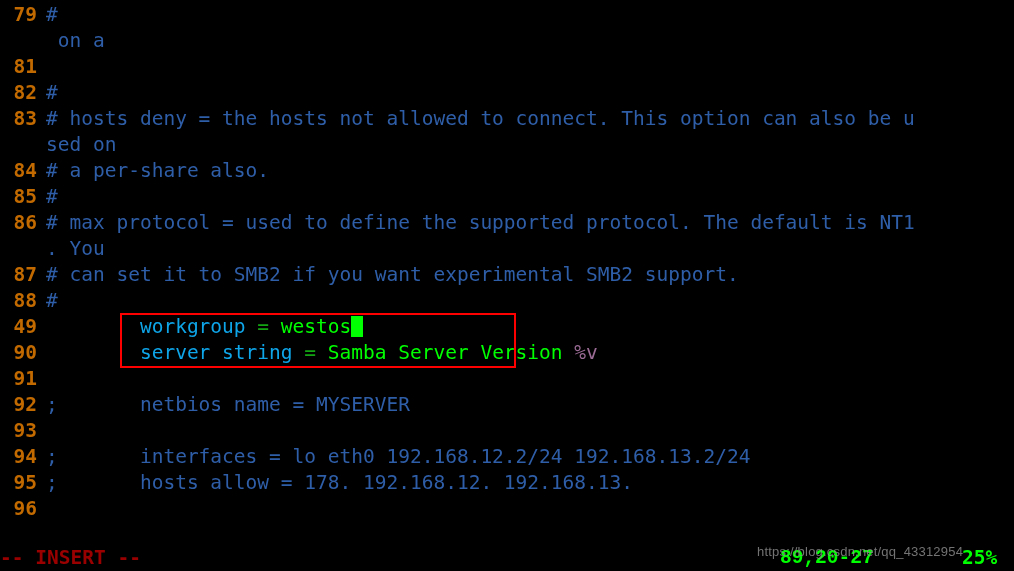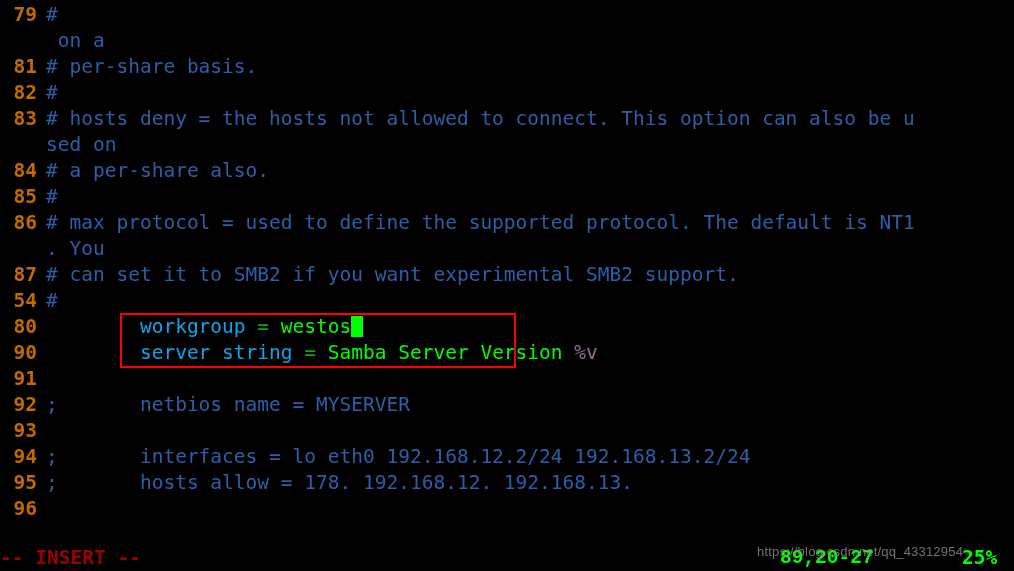--- a/index.html
+++ b/index.html
@@ -132,31 +132,31 @@
   }
 </style>
 </head>
 <body>
 
 <div id="terminal">
 
   <div class="code-area" id="code-area">
       <div class="row"><span class="lineno">79</span><span class="content"><span class="c-comment">#</span></span></div>
       <div class="row"><span class="lineno blank"></span><span class="content"><span class="c-comment"> on a</span></span></div>
-      <div class="row"><span class="lineno">81</span><span class="content"><span class="c-comment"># per-share basis.</span></span></div>
+      <div class="row"><span class="lineno">81</span></div>
       <div class="row"><span class="lineno">82</span><span class="content"><span class="c-comment">#</span></span></div>
       <div class="row"><span class="lineno">83</span><span class="content"><span class="c-comment"># hosts deny = the hosts not allowed to connect. This option can also be u</span></span></div>
       <div class="row"><span class="lineno blank"></span><span class="content"><span class="c-comment">sed on</span></span></div>
       <div class="row"><span class="lineno">84</span><span class="content"><span class="c-comment"># a per-share also.</span></span></div>
       <div class="row"><span class="lineno">85</span><span class="content"><span class="c-comment">#</span></span></div>
       <div class="row"><span class="lineno">86</span><span class="content"><span class="c-comment"># max protocol = used to define the supported protocol. The default is NT1</span></span></div>
       <div class="row"><span class="lineno blank"></span><span class="content"><span class="c-comment">. You</span></span></div>
       <div class="row"><span class="lineno">87</span><span class="content"><span class="c-comment"># can set it to SMB2 if you want experimental SMB2 support.</span></span></div>
-      <div class="row"><span class="lineno">54</span><span class="content"><span class="c-comment">#</span></span></div>
-      <div class="row"><span class="lineno">80</span><span class="content"><span class="c-key">        workgroup </span><span class="c-eq">= </span><span class="c-val">westos</span><span class="cursor"></span></span></div>
+      <div class="row"><span class="lineno">88</span><span class="content"><span class="c-comment">#</span></span></div>
+      <div class="row"><span class="lineno">49</span><span class="content"><span class="c-key">        workgroup </span><span class="c-eq">= </span><span class="c-val">westos</span><span class="cursor"></span></span></div>
       <div class="row"><span class="lineno">90</span><span class="content"><span class="c-key">        server string </span><span class="c-eq">= </span><span class="c-val">Samba Server Version </span><span class="c-var">%v</span></span></div>
       <div class="row"><span class="lineno">91</span><span class="content"><span class="c-comment"></span></span></div>
       <div class="row"><span class="lineno">92</span><span class="content"><span class="c-comment">;       netbios name = MYSERVER</span></span></div>
       <div class="row"><span class="lineno">93</span><span class="content"><span class="c-comment"></span></span></div>
       <div class="row"><span class="lineno">94</span><span class="content"><span class="c-comment">;       interfaces = lo eth0 192.168.12.2/24 192.168.13.2/24</span></span></div>
       <div class="row"><span class="lineno">95</span><span class="content"><span class="c-comment">;       hosts allow = 178. 192.168.12. 192.168.13.</span></span></div>
       <div class="row"><span class="lineno">96</span><span class="content"><span class="c-comment"></span></span></div>
     </div>
 
   <div class="annotation-box"></div>

